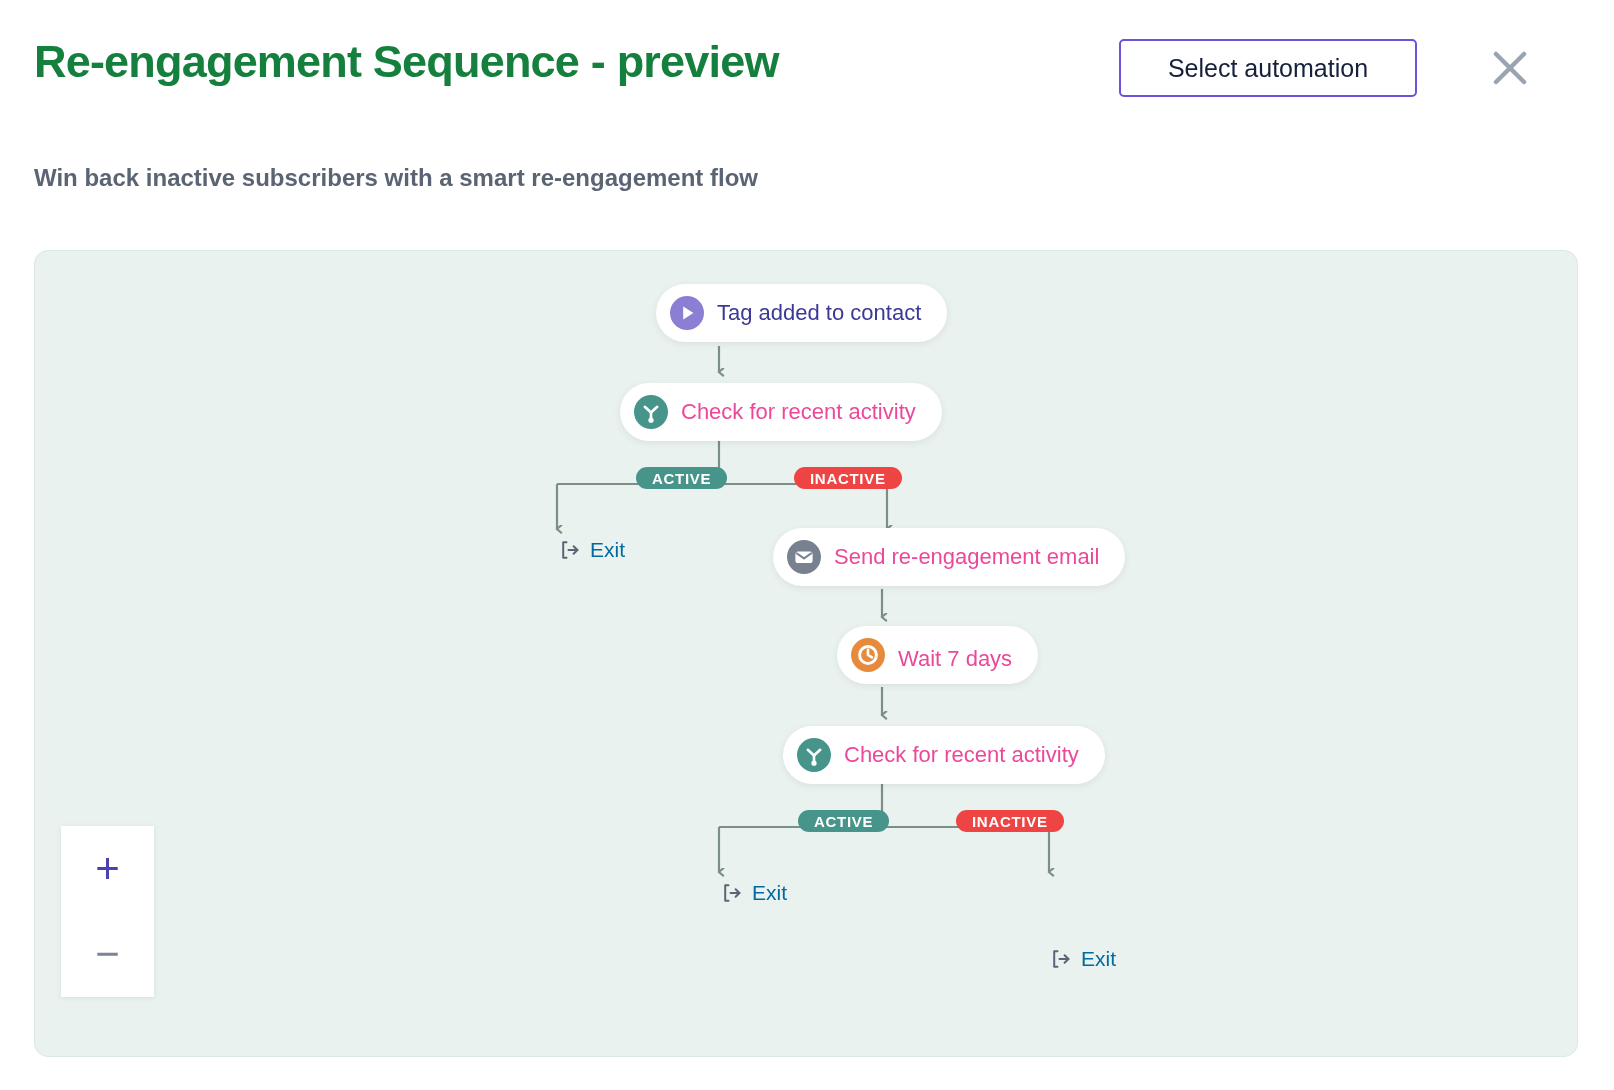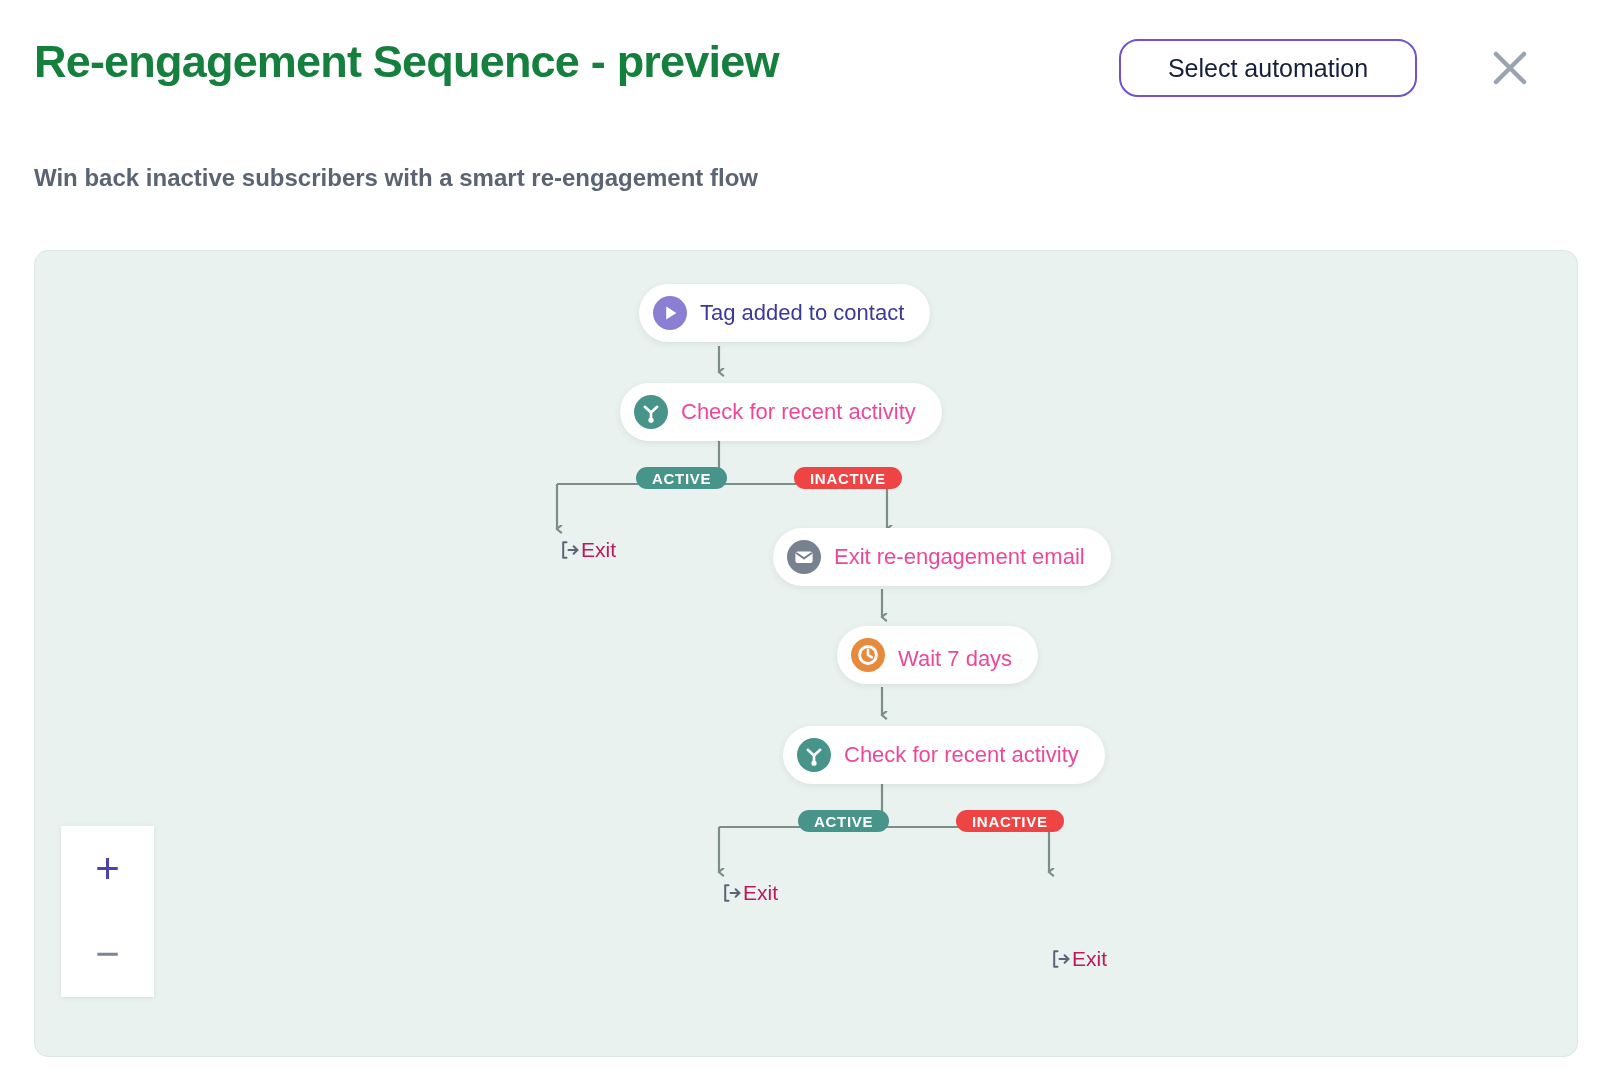--- a/index.html
+++ b/index.html
@@ -37,21 +37,21 @@
     text-align: center;
   }
   .select-automation-btn {
     position: absolute;
     left: 1119px;
     top: 39px;
     width: 298px;
     height: 58px;
     box-sizing: border-box;
     border: 2.5px solid #6f52d8;
-    border-radius: 19px;
+    border-radius: 5px;
     background: #ffffff;
     color: #16203a;
     font-family: "Liberation Sans", sans-serif;
     font-size: 25px;
     font-weight: 400;
     cursor: pointer;
     padding: 0;
     line-height: 54px;
     text-align: center;
   }
@@ -146,22 +146,23 @@
     cursor: pointer;
   }
   .badge.active   { background: #47948b; }
   .badge.inactive { background: #ef4444; }
 
   
   .exit {
     position: absolute;
     display: flex;
     align-items: center;
+    gap: 9px;
     font-size: 21px;
-    color: #be185d;
+    color: #0369a1;
     white-space: nowrap;
     cursor: pointer;
   }
   .exit svg { display: block; }
 
   
   .zoom-controls {
     position: absolute;
     left: 26px;
     top: 575px;
@@ -229,21 +230,21 @@
         <line x1="847" y1="532" x2="847" y2="576"></line>
 
         <line x1="684" y1="576" x2="1014" y2="576"></line>
 
         <line x1="684" y1="576" x2="684" y2="621" marker-end="url(#arw)"></line>
 
         <line x1="1014" y1="576" x2="1014" y2="621" marker-end="url(#arw)"></line>
       </g>
     </svg>
 
-    <div class="node trigger" style="left:604px; top:33px;">
+    <div class="node trigger" style="left:621px; top:33px;">
       <span class="node-icon ic-trigger">
         <svg width="34" height="34" viewBox="0 0 34 34">
           <path d="M13.2 10.4 L23.4 17 L13.2 23.6 Z" fill="#ffffff"></path>
         </svg>
       </span>
       <span class="node-label">Tag added to contact</span>
     </div>
 
     <div class="node" style="left:585px; top:132px;">
       <span class="node-icon ic-branch">
@@ -273,21 +274,21 @@
       <span>Exit</span>
     </div>
 
     <div class="node" style="left:738px; top:277px;">
       <span class="node-icon ic-email">
         <svg width="34" height="34" viewBox="0 0 34 34">
           <rect x="8.4" y="11.4" width="17.2" height="11.6" rx="2.6" fill="#ffffff"></rect>
           <path d="M9.6 13.2 L17 18.4 L24.4 13.2" fill="none" stroke="#78818f" stroke-width="2" stroke-linecap="round" stroke-linejoin="round"></path>
         </svg>
       </span>
-      <span class="node-label">Exit re-engagement email</span>
+      <span class="node-label">Send re-engagement email</span>
     </div>
 
     <div class="node" style="left:802px; top:375px;align-items:flex-end;">
       <span class="node-icon ic-wait">
         <svg width="34" height="34" viewBox="0 0 34 34">
           <circle cx="17" cy="17" r="8.4" fill="none" stroke="#ffffff" stroke-width="3"></circle>
           <path d="M17 11.8 L17 17 L21 19.4" fill="none" stroke="#ffffff" stroke-width="2.6" stroke-linecap="round" stroke-linejoin="round"></path>
         </svg>
       </span>
       <span class="node-label">Wait 7 days</span>

